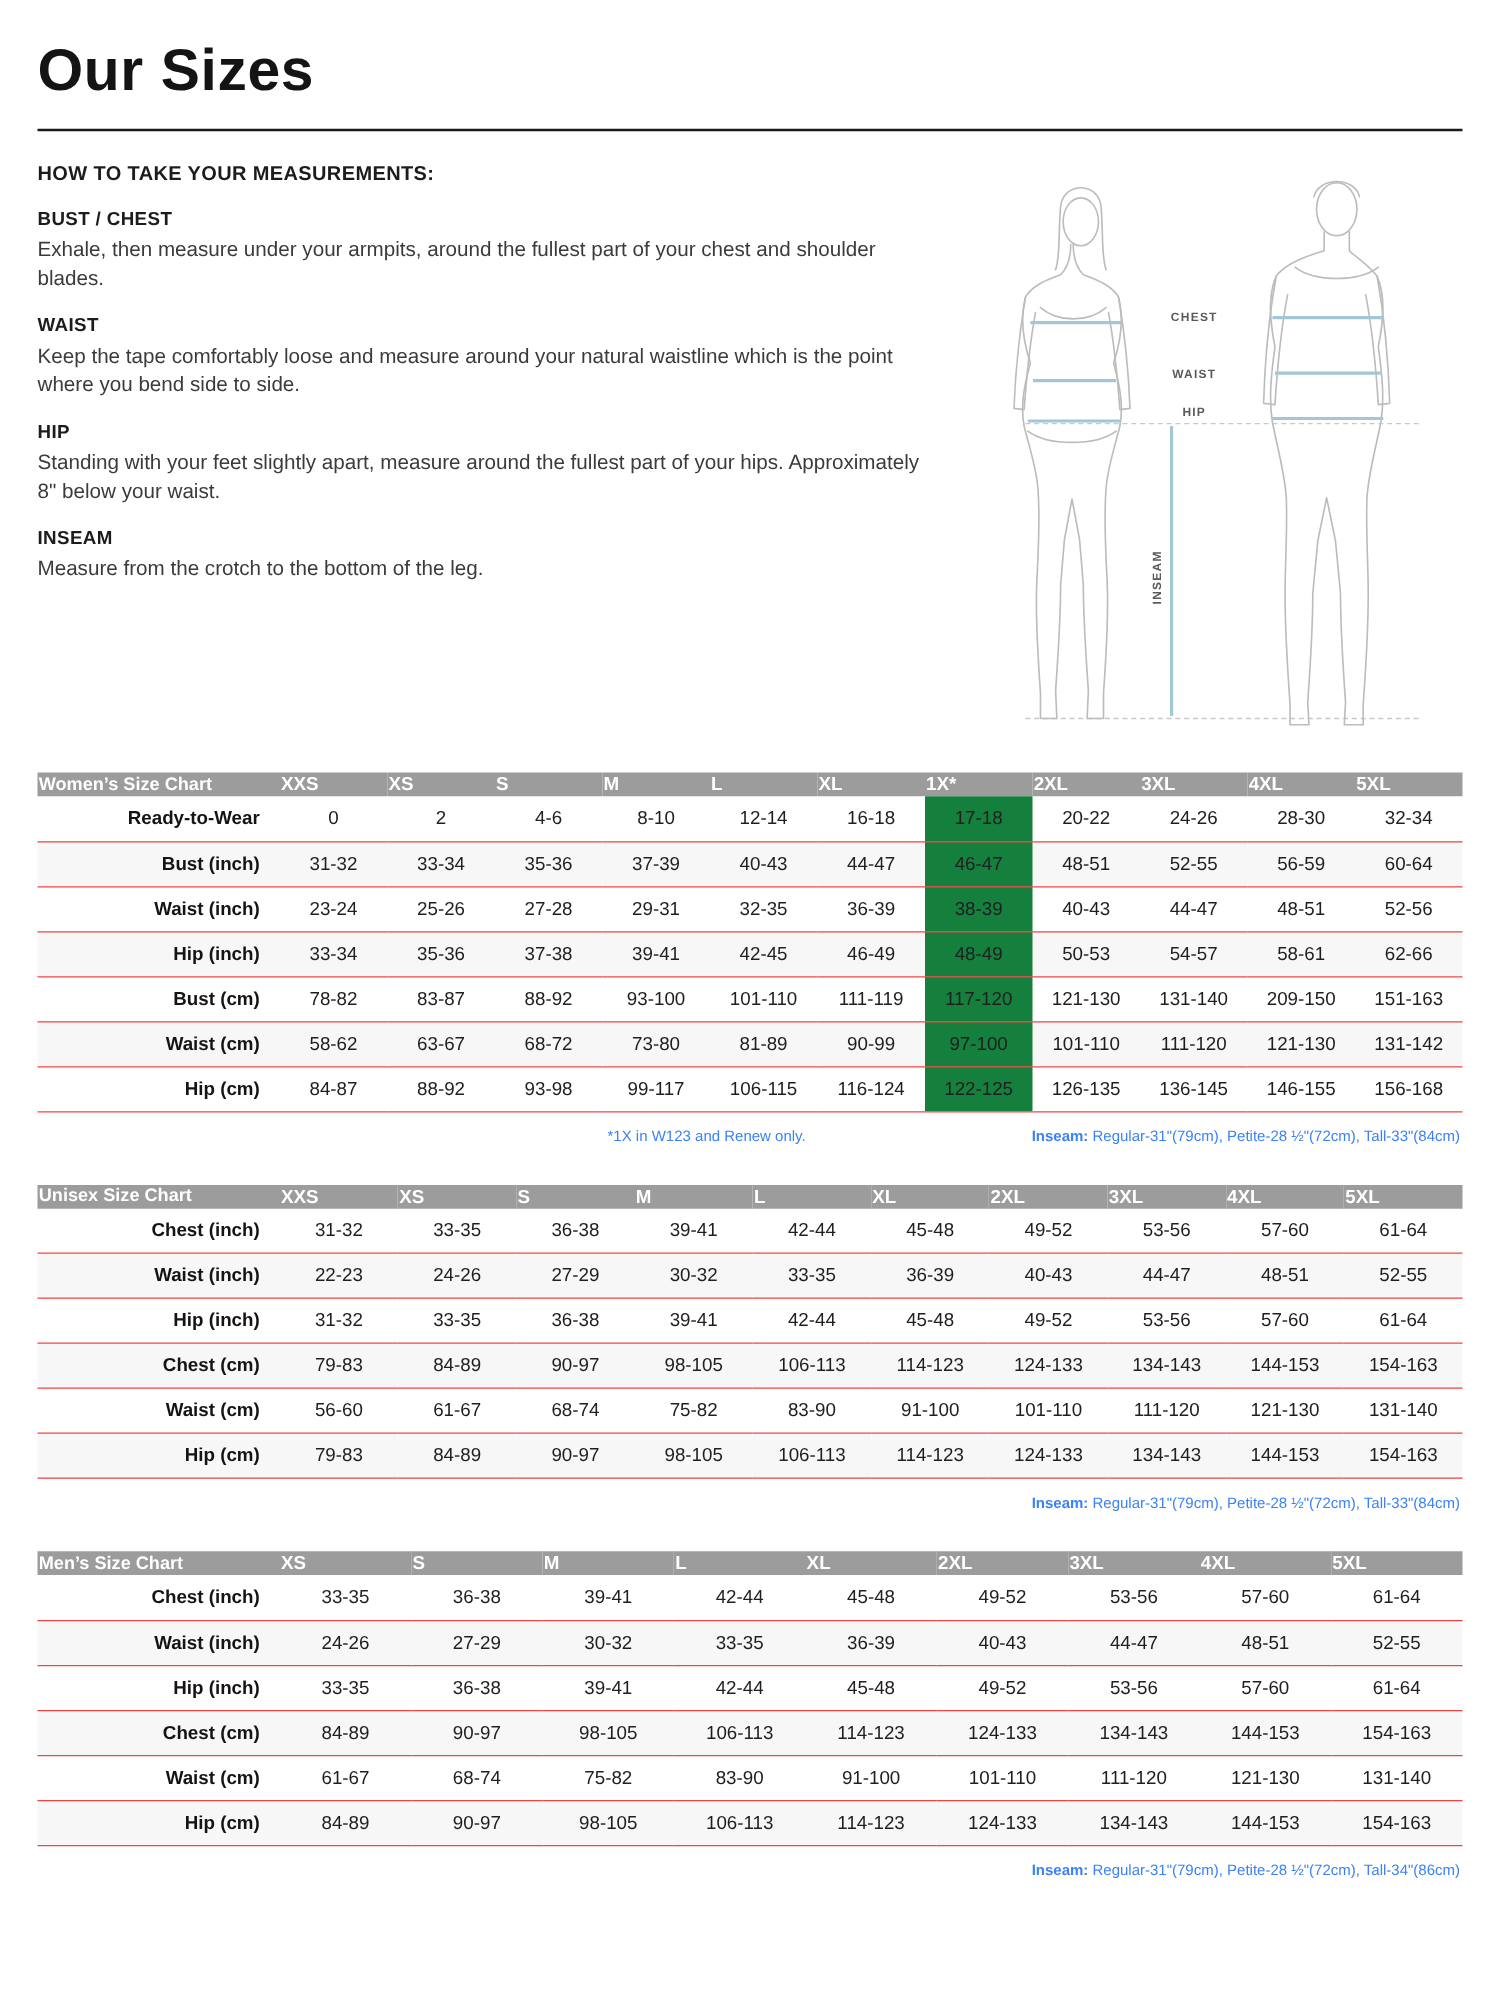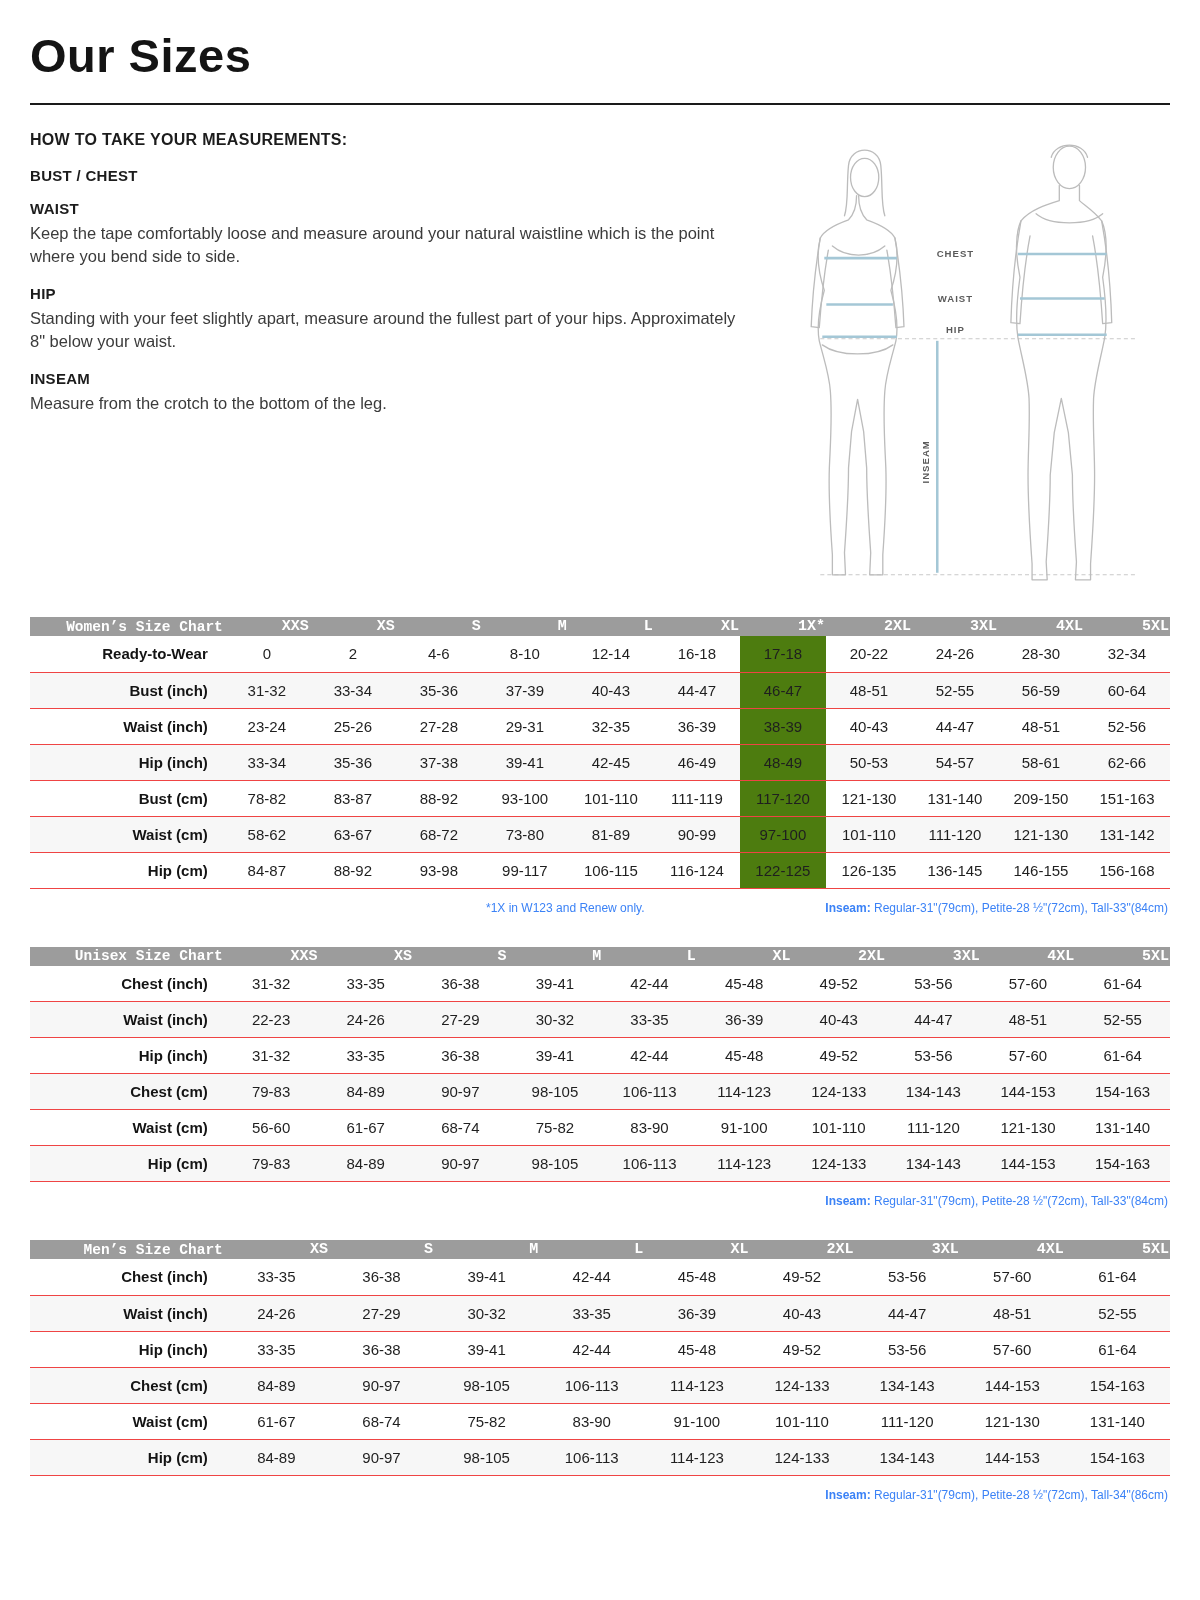--- a/index.html
+++ b/index.html
@@ -39,31 +39,31 @@
     fill:#5a5a5a; font-size:9.5px; font-weight:700; letter-spacing:1px;
   }
 
   .tables { margin-top:14px; }
   .size-table table {
     width:100%; border-collapse:collapse; table-layout:fixed;
     font-size:15px; color:#1f1f1f;
   }
   .size-table thead th {
     background:#9c9c9c; color:#fff; font-weight:700;
-    height:18px; text-align:right; font-size:15px;font-family:Liberation Mono, monospace;
+    height:18px; text-align:left; font-size:15px;
   }
   .size-table thead th.tname { width:17%; font-size:14.5px; }
   .size-table tbody tr { border-bottom:1px solid #ef4444; }
   .size-table tbody tr.stripe { background:#f7f7f7; }
   .size-table tbody th {
     font-weight:700; text-align:right; padding-right:16px;
     height:36px; color:#141414; font-size:15px;
   }
   .size-table tbody td { text-align:center; height:36px; }
-  .size-table tbody td.hl { background:#4d7c0f; }
+  .size-table tbody td.hl { background:#15803d; }
 
   .footnote {
     position:relative; height:22px; margin:12px 0 24px;
     font-size:12px; color:#3b82f6;
   }
   .fn-left { position:absolute; left:40%; font-weight:400; }
   .fn-right { position:absolute; right:2px; }
   .fn-right b { font-weight:700; }
 </style>
 </head>
@@ -73,20 +73,21 @@
 
   <h1 class="title">Our Sizes</h1>
   <hr class="rule">
 
   <div class="top">
     <div class="copy">
       <p class="how-heading">HOW TO TAKE YOUR MEASUREMENTS:</p>
 
       <div class="sec">
         <h3>BUST / CHEST</h3>
+        <p>Exhale, then measure under your armpits, around the fullest part of your chest and shoulder blades.</p>
       </div>
       <div class="sec">
         <h3>WAIST</h3>
         <p>Keep the tape comfortably loose and measure around your natural waistline which is the point where you bend side to side.</p>
       </div>
       <div class="sec">
         <h3>HIP</h3>
         <p>Standing with your feet slightly apart, measure around the fullest part of your hips. Approximately 8" below your waist.</p>
       </div>
       <div class="sec">

